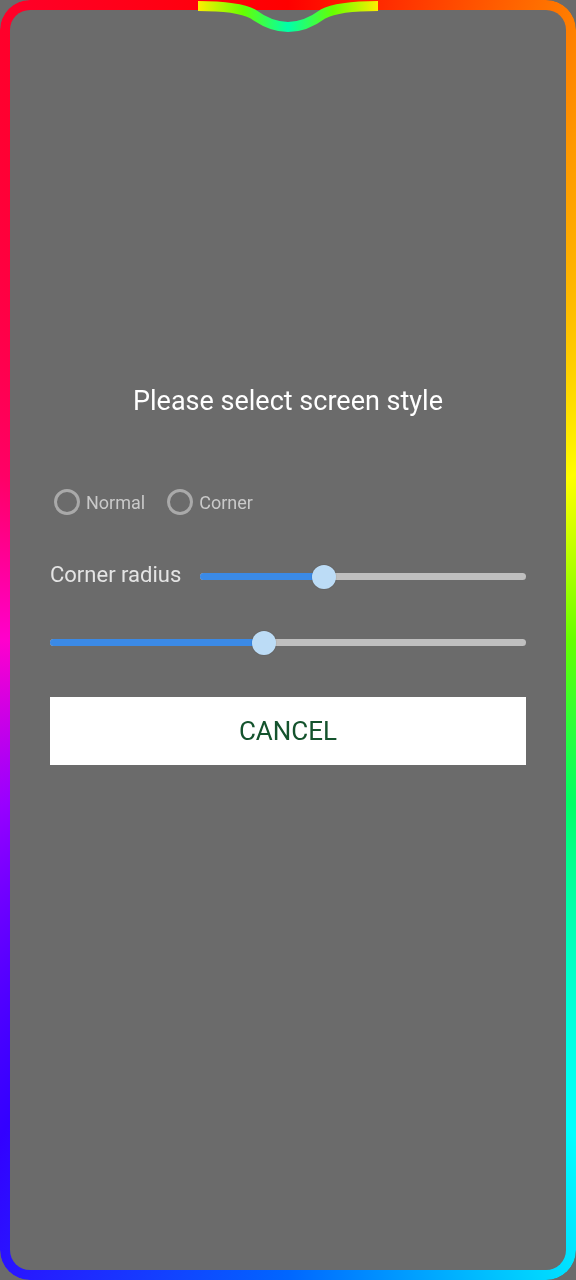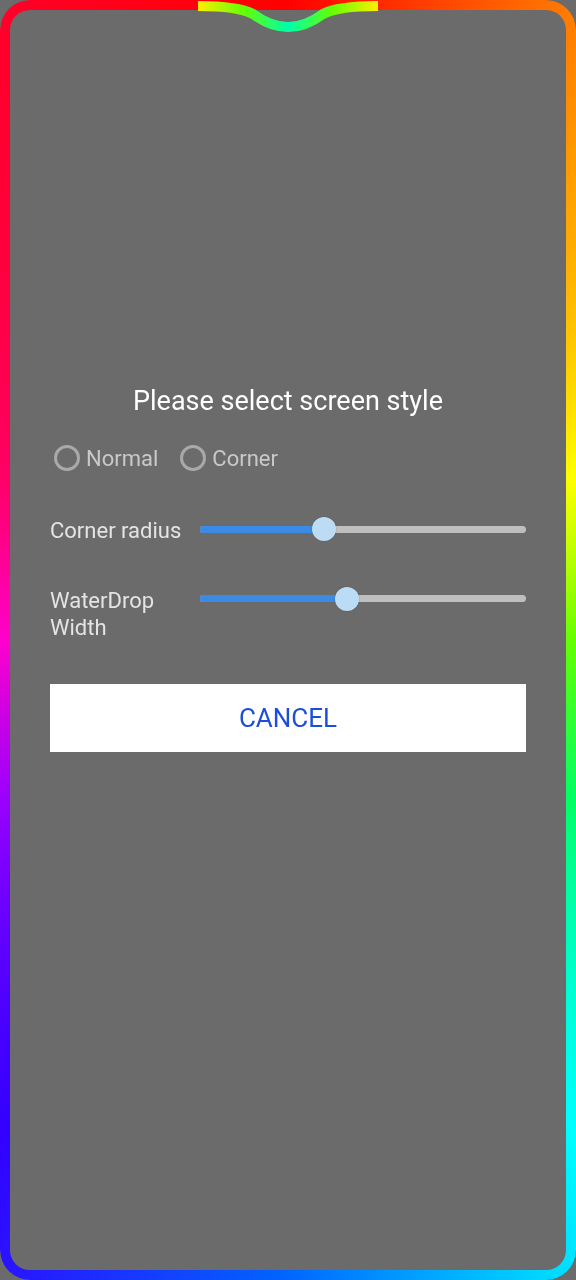--- a/index.html
+++ b/index.html
@@ -57,21 +57,21 @@
     left: 50px;
     right: 50px;
     top: 385px;
     color: #fff;
   }
   .title {
     text-align: center;
     font-size: 27px;
     font-weight: 400;
     color: #ffffff;
-    margin-bottom: 28px;
+    margin-bottom: 72px;
   }
 
   .radios {
     display: flex;
     align-items: center;
     gap: 22px;
     margin-bottom: 46px;
     padding-left: 4px;
   }
   .radio {
@@ -104,27 +104,27 @@
     height: 14px;
   }
   .radio .circle .check path {
     stroke: #fff;
     stroke-width: 2.5;
     fill: none;
     stroke-linecap: round;
     stroke-linejoin: round;
   }
   .radio .rlabel {
-    font-size: 22px;
+    font-size: 18px;
     color: #c9c9c9;
   }
 
   .slider-row {
     display: flex;
-    align-items: flex-start;
+    align-items: flex-end;
     margin-bottom: 42px;
   }
   .slider-row .slabel {
     width: 150px;
     font-size: 22px;
     color: #e4e4e4;
     line-height: 1.25;
     display: flex;
     align-items: center;
     gap: 6px;
@@ -177,21 +177,21 @@
 
   .buttons {
     display: flex;
     gap: 28px;
     margin-top: 8px;
   }
   .btn {
     flex: 1;
     height: 68px;
     background: #ffffff;
-    color: #1d4ed8;
+    color: #14532d;
     font-size: 26px;
     display: flex;
     align-items: center;
     justify-content: center;
     cursor: pointer;
     user-select: none;
   }
 </style>
 </head>
 <body>
@@ -234,21 +234,20 @@
   <div class="slider-row">
     <div class="slabel">Corner radius</div>
     <div class="slider">
       <div class="track"></div>
       <div class="fill" style="width:38%"></div>
       <div class="thumb" style="left:38%"></div>
     </div>
   </div>
 
   <div class="slider-row">
-    <div class="slabel">WaterDrop Width</div>
     <div class="slider">
       <div class="track"></div>
       <div class="fill" style="width:45%"></div>
       <div class="thumb" style="left:45%"></div>
     </div>
   </div>
 
 
 
   <div class="buttons">

